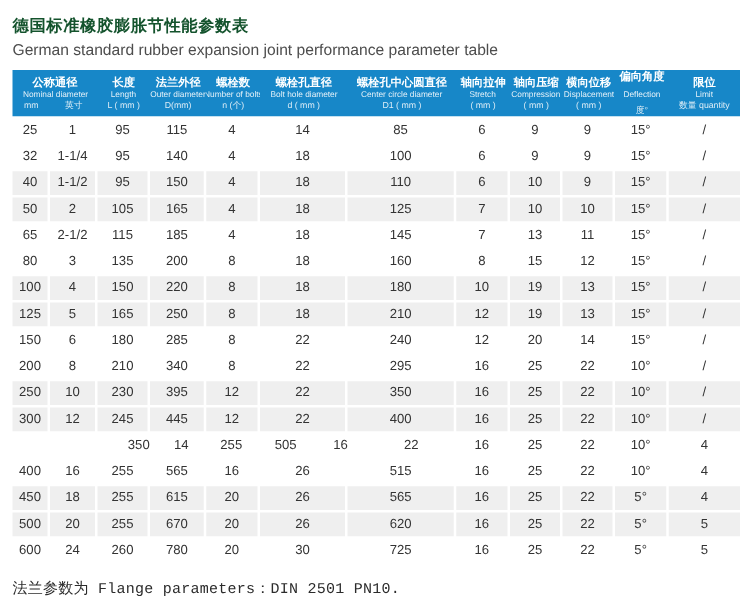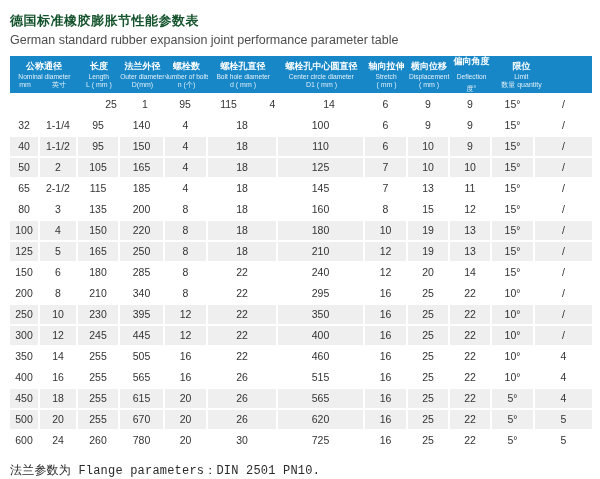--- a/index.html
+++ b/index.html
@@ -68,20 +68,25 @@
           <span class="cn">螺栓孔中心圆直径</span>
           <span class="en">Center circle diameter</span>
           <span class="sub">D1 ( mm )</span>
         </div>
         <div class="th" style="width: 43px;">
           <span class="cn">轴向拉伸</span>
           <span class="en">Stretch</span>
           <span class="sub">( mm )</span>
         </div>
         <div class="th" style="width: 42px;">
+          <span class="cn">轴向压缩</span>
+          <span class="en">Compression</span>
+          <span class="sub">( mm )</span>
+        </div>
+        <div class="th" style="width: 42px;">
           <span class="cn">横向位移</span>
           <span class="en">Displacement</span>
           <span class="sub">( mm )</span>
         </div>
         <div class="th" style="width: 43px; justify-content: space-between;">
           <span class="cn">偏向角度</span>
           <span class="en">Deflection</span>
           <span class="sub">度°</span>
         </div>
         <div class="th" style="width: 57px;">
@@ -92,20 +97,21 @@
       </div>
     <div class="tbody">
 
     <div class="tr">
           <div class="td" style="width: 28px; margin-right: 2px;">25</div>
           <div class="td" style="width: 36px; margin-right: 2px;">1</div>
           <div class="td" style="width: 40px; margin-right: 2px;">95</div>
           <div class="td" style="width: 43px; margin-right: 2px;">115</div>
           <div class="td" style="width: 41px; margin-right: 2px;">4</div>
           <div class="td" style="width: 68px; margin-right: 2px;">14</div>
+          <div class="td" style="width: 85px; margin-right: 2px;">85</div>
           <div class="td" style="width: 41px; margin-right: 2px;">6</div>
           <div class="td" style="width: 40px; margin-right: 2px;">9</div>
           <div class="td" style="width: 40px; margin-right: 2px;">9</div>
           <div class="td" style="width: 41px; margin-right: 2px;">15°</div>
           <div class="td" style="width: 57px;">/</div>
         </div>
         <div class="tr">
           <div class="td" style="width: 28px; margin-right: 2px;">32</div>
           <div class="td" style="width: 36px; margin-right: 2px;">1-1/4</div>
           <div class="td" style="width: 40px; margin-right: 2px;">95</div>
@@ -259,21 +265,20 @@
           <div class="td" style="width: 41px; margin-right: 2px;">10°</div>
           <div class="td" style="width: 57px;">/</div>
         </div>
         <div class="tr">
           <div class="td" style="width: 28px; margin-right: 2px;">350</div>
           <div class="td" style="width: 36px; margin-right: 2px;">14</div>
           <div class="td" style="width: 40px; margin-right: 2px;">255</div>
           <div class="td" style="width: 43px; margin-right: 2px;">505</div>
           <div class="td" style="width: 41px; margin-right: 2px;">16</div>
           <div class="td" style="width: 68px; margin-right: 2px;">22</div>
-          <div class="td" style="width: 85px; margin-right: 2px;">460</div>
           <div class="td" style="width: 41px; margin-right: 2px;">16</div>
           <div class="td" style="width: 40px; margin-right: 2px;">25</div>
           <div class="td" style="width: 40px; margin-right: 2px;">22</div>
           <div class="td" style="width: 41px; margin-right: 2px;">10°</div>
           <div class="td" style="width: 57px;">4</div>
         </div>
         <div class="tr">
           <div class="td" style="width: 28px; margin-right: 2px;">400</div>
           <div class="td" style="width: 36px; margin-right: 2px;">16</div>
           <div class="td" style="width: 40px; margin-right: 2px;">255</div>

